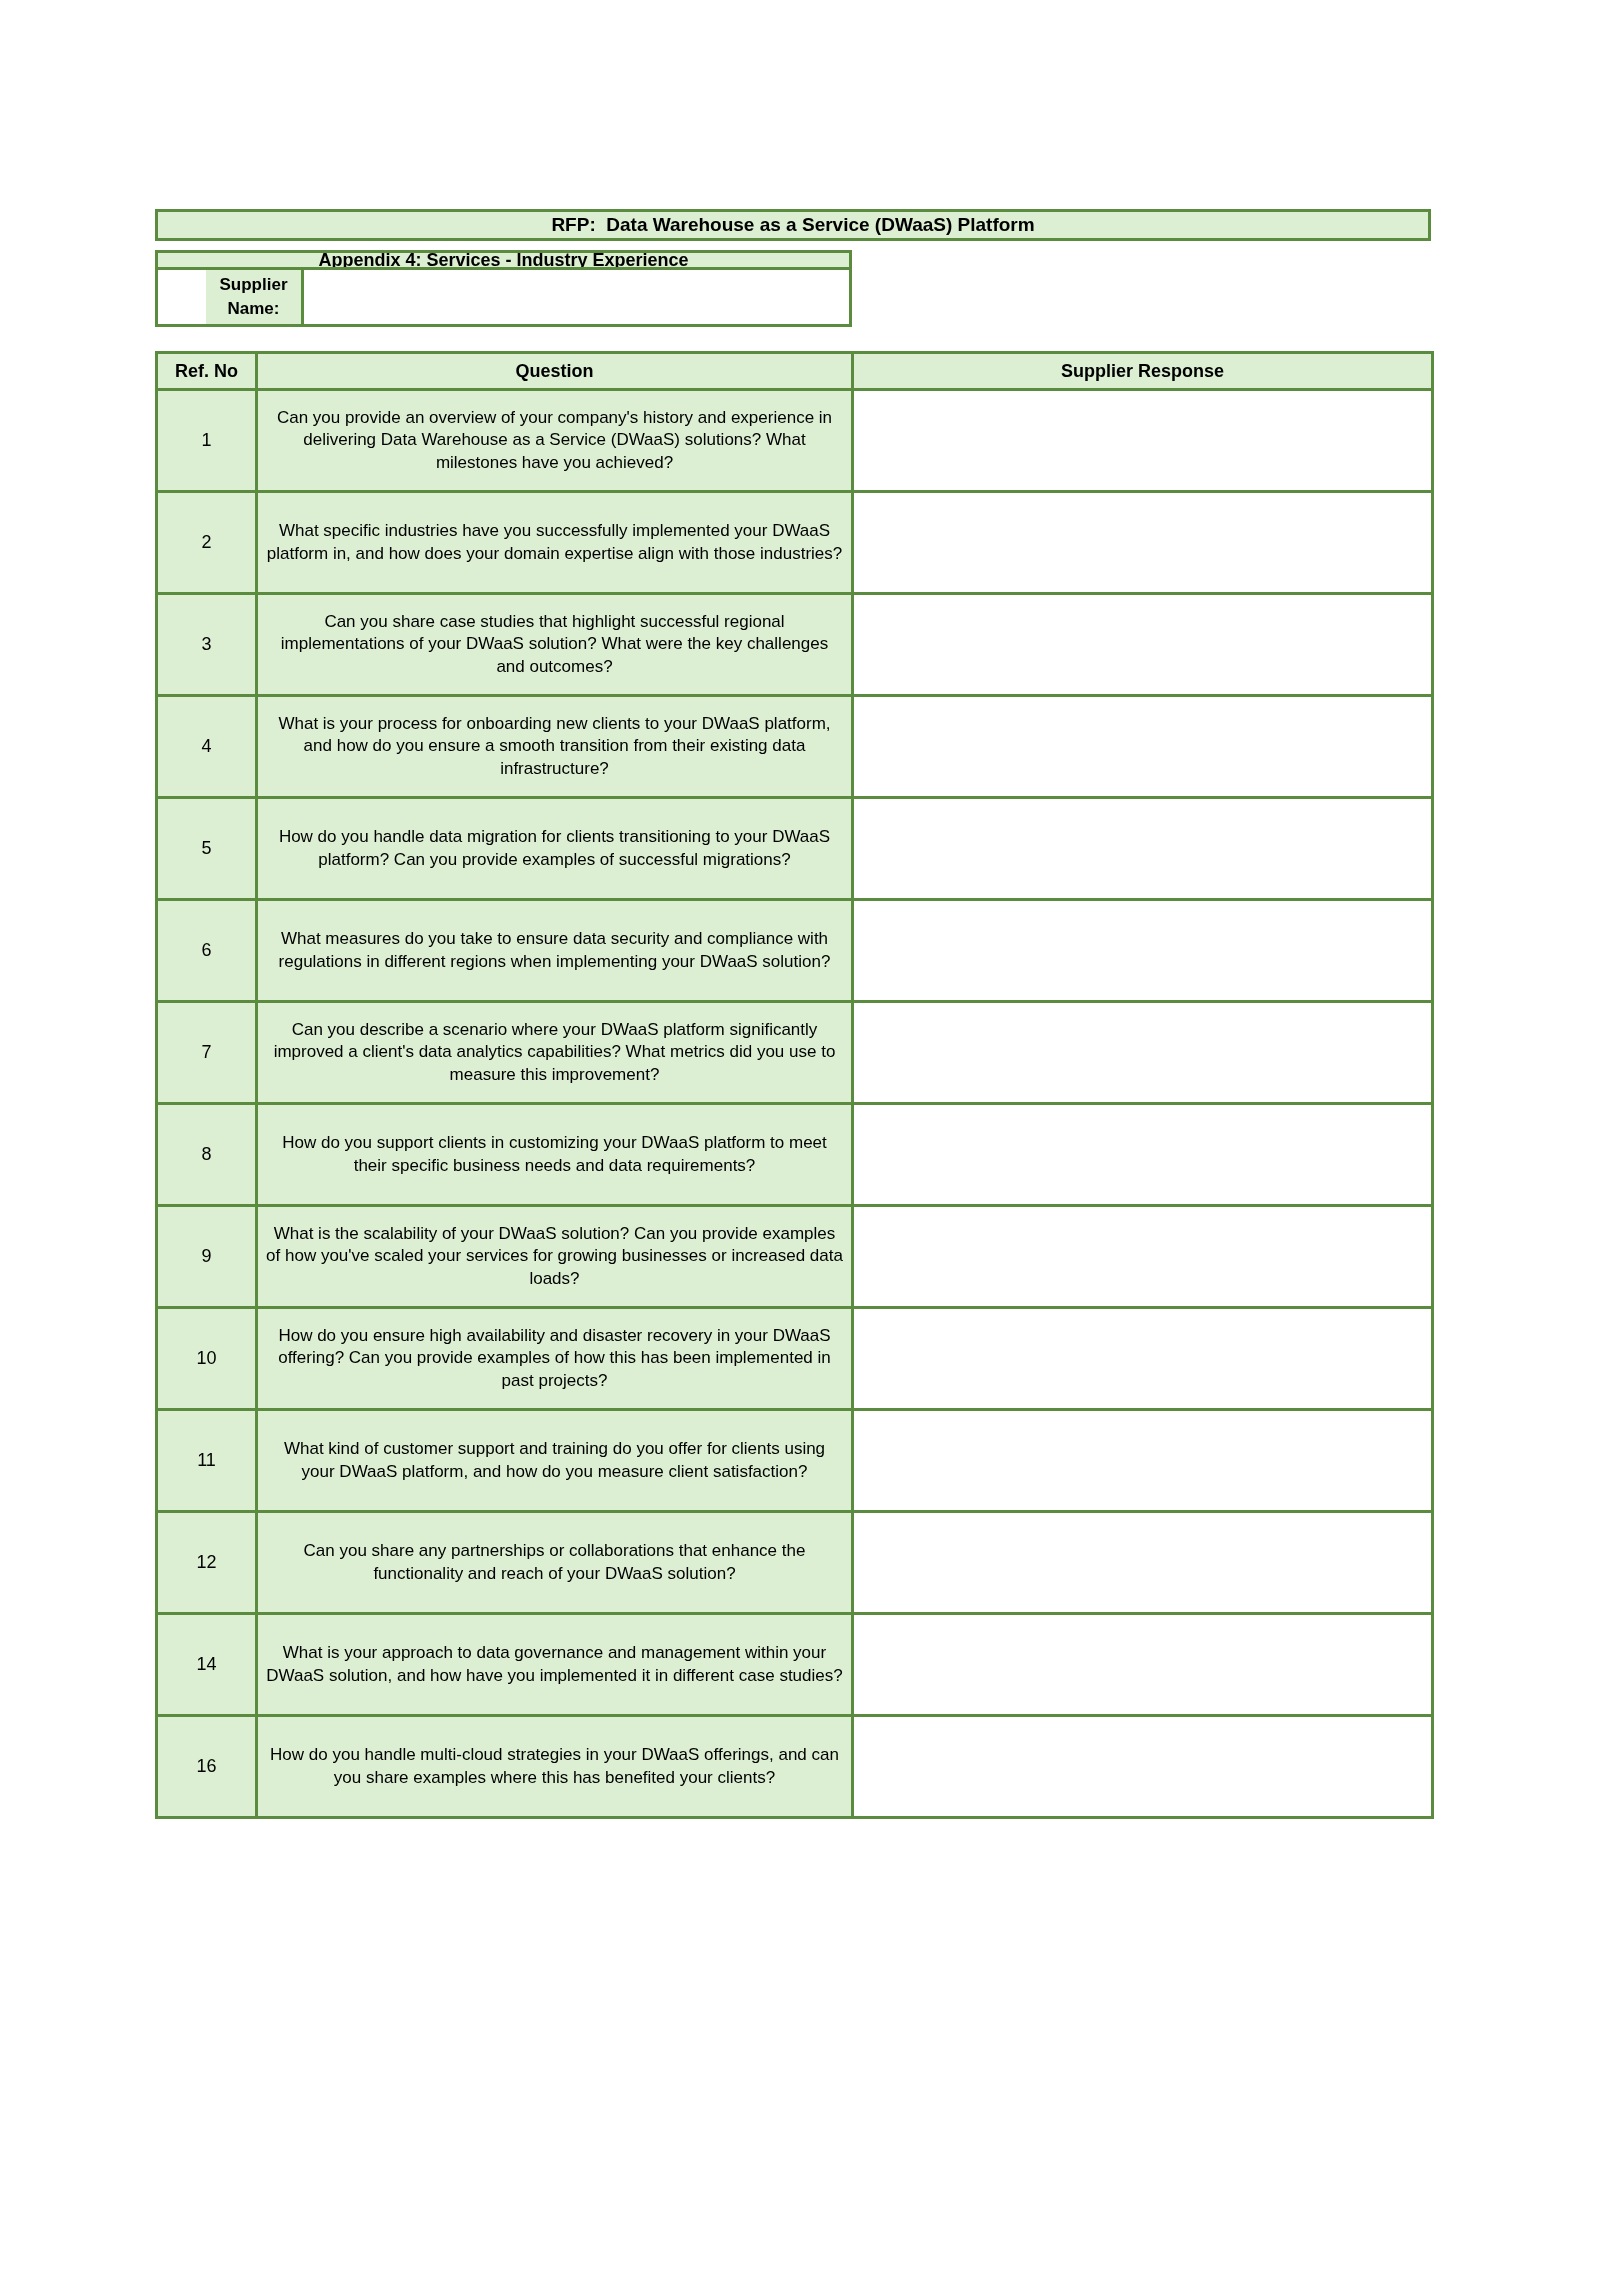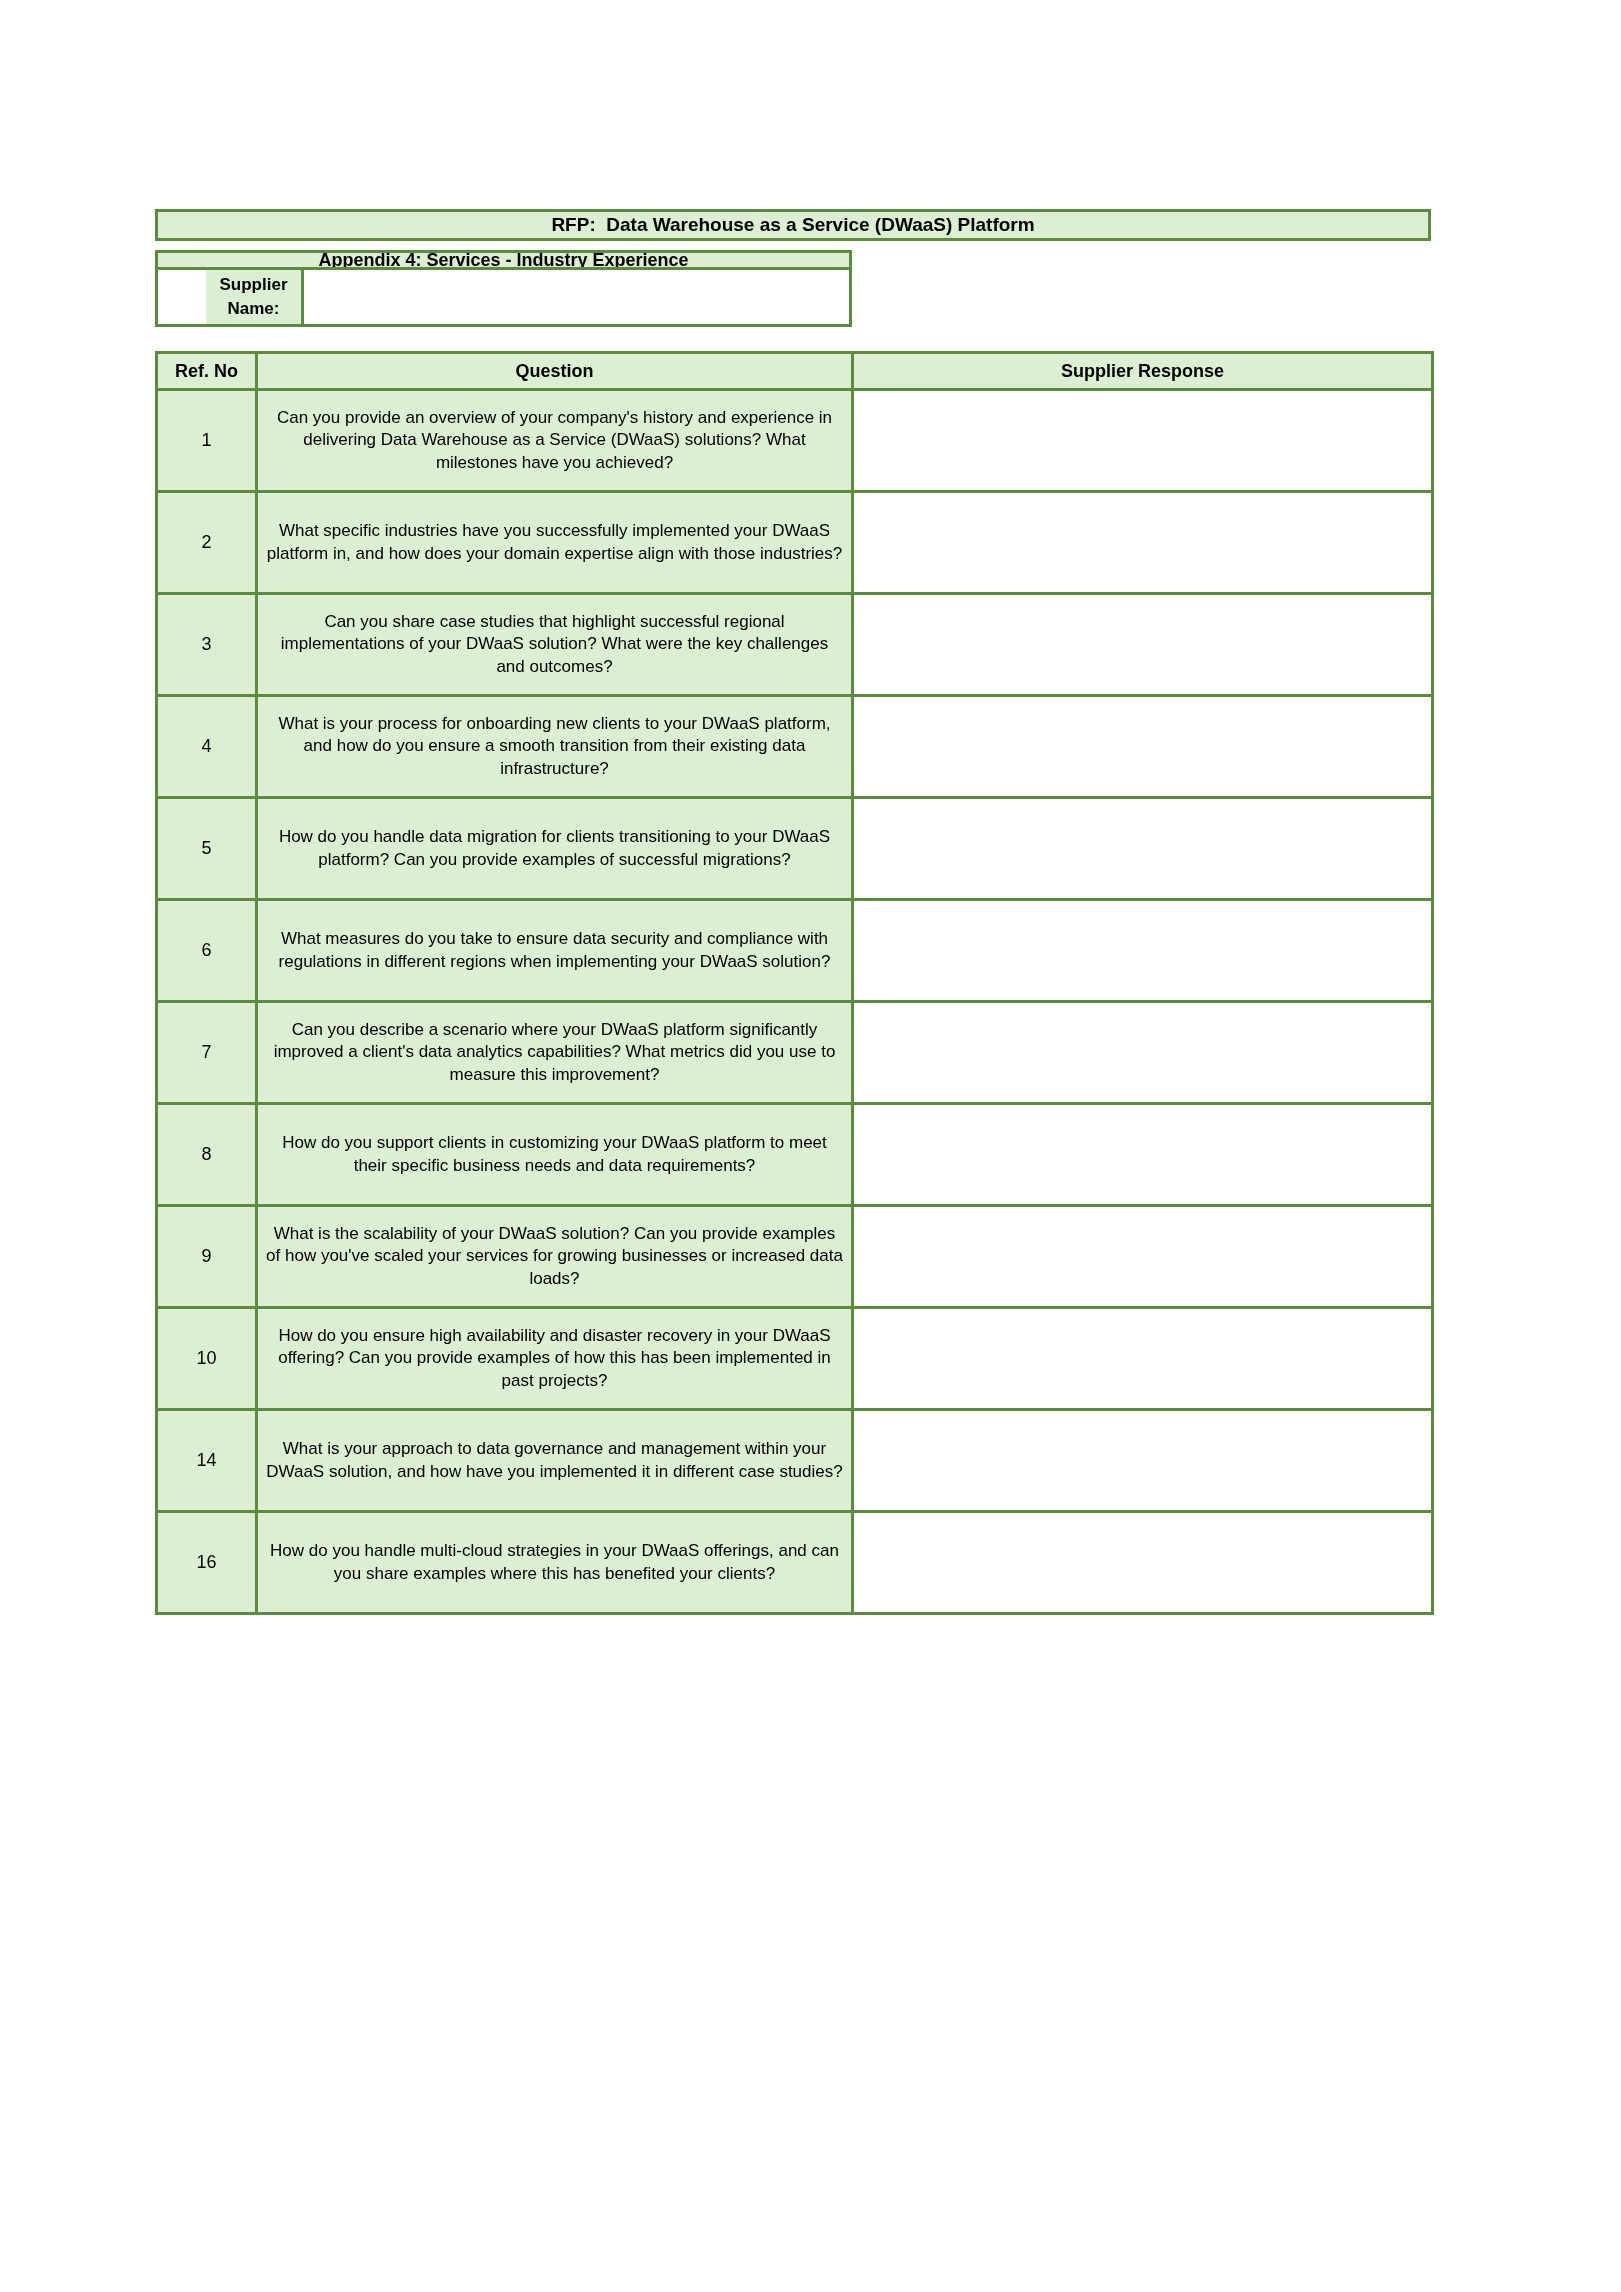--- a/index.html
+++ b/index.html
@@ -159,20 +159,30 @@
     <td class="ref-cell">9</td>
     <td class="q-cell">What is the scalability of your DWaaS solution? Can you provide examples of how you've scaled your services for growing businesses or increased data loads?</td>
     <td class="r-cell"></td>
   </tr>
         <tr>
     <td class="ref-cell">10</td>
     <td class="q-cell">How do you ensure high availability and disaster recovery in your DWaaS offering? Can you provide examples of how this has been implemented in past projects?</td>
     <td class="r-cell"></td>
   </tr>
         <tr>
+    <td class="ref-cell">11</td>
+    <td class="q-cell">What kind of customer support and training do you offer for clients using your DWaaS platform, and how do you measure client satisfaction?</td>
+    <td class="r-cell"></td>
+  </tr>
+        <tr>
+    <td class="ref-cell">12</td>
+    <td class="q-cell">Can you share any partnerships or collaborations that enhance the functionality and reach of your DWaaS solution?</td>
+    <td class="r-cell"></td>
+  </tr>
+        <tr>
     <td class="ref-cell">14</td>
     <td class="q-cell">What is your approach to data governance and management within your DWaaS solution, and how have you implemented it in different case studies?</td>
     <td class="r-cell"></td>
   </tr>
         <tr>
     <td class="ref-cell">16</td>
     <td class="q-cell">How do you handle multi-cloud strategies in your DWaaS offerings, and can you share examples where this has benefited your clients?</td>
     <td class="r-cell"></td>
   </tr>
       </tbody>

